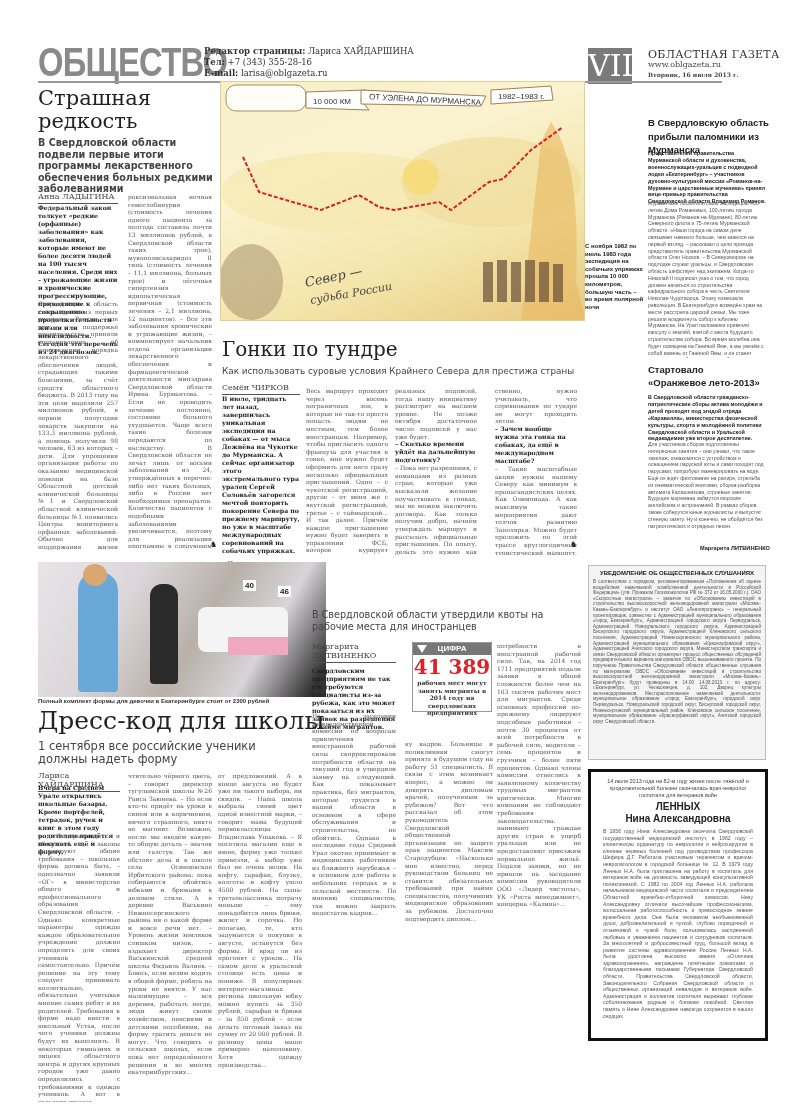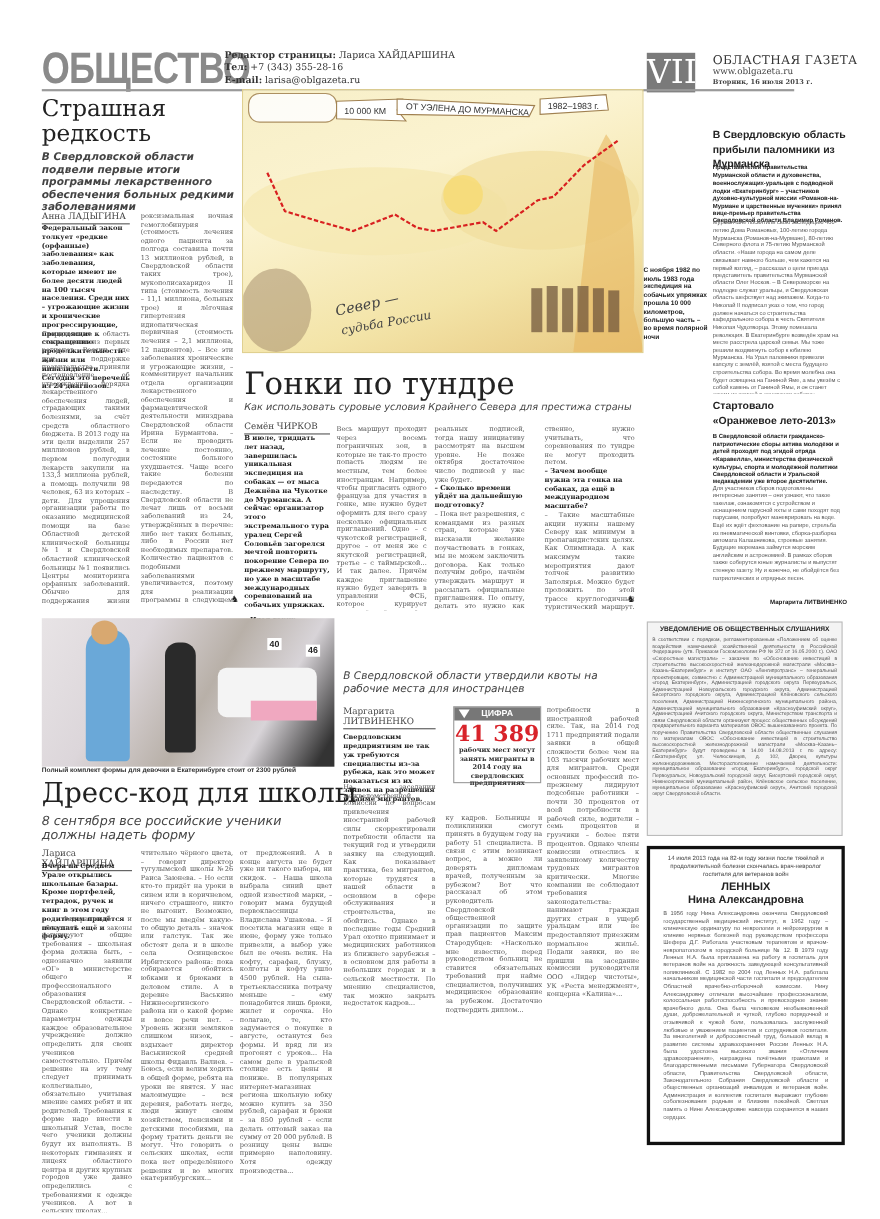--- a/index.html
+++ b/index.html
@@ -6,31 +6,31 @@
   body { width: 800px; height: 1108px; background: #fff; font-family: "DejaVu Serif", serif; color: #222; position: relative; overflow: hidden; }
   .abs { position: absolute; }
   .section-title { left: 38px; top: 40px; font-family: "Liberation Sans", sans-serif; font-weight: bold; font-size: 40px; color: #8a8a8a; letter-spacing: -1px; transform: scaleX(0.82); transform-origin: left; }
   .editor-info { left: 204px; top: 46px; font-size: 8.5px; line-height: 11px; color: #333; }
   .editor-info b { font-weight: bold; }
   .page-num { left: 588px; top: 48px; width: 44px; height: 36px; background: #7a7a7a; color: #fff; font-size: 30px; text-align: center; line-height: 36px; font-family: "DejaVu Serif", serif; }
   .paper-info { left: 648px; top: 50px; font-size: 8px; line-height: 10px; color: #444; }
   .paper-name { font-size: 11px; letter-spacing: 0.3px; color: #333; }
   .rule { left: 38px; top: 81px; width: 684px; height: 2px; background: #9a9a9a; }
   .h-big { font-family: "DejaVu Serif", serif; color: #222; font-weight: normal; }
-  .sub { font-family: "DejaVu Sans", sans-serif; color: #333; font-style: italic; }
+  .sub { font-family: "DejaVu Sans", sans-serif; color: #333; }
   .byline { font-size: 8px; color: #444; border-bottom: 1.5px solid #555; padding-bottom: 2px; }
   .lead { font-size: 6.2px; line-height: 8px; font-weight: bold; color: #222; }
   .txt { font-size: 6px; line-height: 7.6px; color: #555; text-align: justify; }
   .sans-txt { font-family: "Liberation Sans", sans-serif; font-size: 6px; line-height: 7.4px; color: #555; }
   .sans-lead { font-family: "Liberation Sans", sans-serif; font-size: 6.2px; line-height: 7.8px; font-weight: bold; color: #222; }
   .right-h { font-family: "Liberation Sans", sans-serif; font-weight: bold; color: #222; }
   .map { left: 220px; top: 81px; width: 365px; height: 240px; background: linear-gradient(160deg, #f7efc8 0%, #fbf3d0 35%, #f3e4a8 70%, #e8c880 100%); border: 1px solid #e0d090; overflow: hidden; }
   .map svg { position: absolute; left: 0; top: 0; }
   .map-caption { left: 585px; top: 243px; width: 60px; font-family: "Liberation Sans", sans-serif; font-size: 6px; line-height: 7.6px; font-weight: bold; color: #222; }
-  .photo { left: 38px; top: 562px; width: 266px; height: 135px; background: linear-gradient(120deg, #e8e4e6 0%, #dcd6da 30%, #b8b0a8 55%, #d8d4d8 75%, #333 95%); overflow: hidden; }
+  .photo { left: 38px; top: 562px; width: 288px; height: 135px; background: linear-gradient(120deg, #e8e4e6 0%, #dcd6da 30%, #b8b0a8 55%, #d8d4d8 75%, #333 95%); overflow: hidden; }
   .photo-cap { left: 38px; top: 698px; font-family: "Liberation Sans", sans-serif; font-size: 6px; font-weight: bold; color: #333; }
   .notice { left: 588px; top: 565px; width: 178px; height: 195px; border: 1px solid #bbb; background: #f4f4f4; padding: 4px; }
   .notice-title { font-family: "Liberation Sans", sans-serif; font-size: 6px; font-weight: bold; text-align: center; color: #222; margin-bottom: 3px; }
   .notice .sans-txt { font-size: 4.6px; line-height: 5.6px; }
   .obit { left: 588px; top: 769px; width: 180px; height: 272px; border: 3px solid #111; padding: 6px 12px; background: #fff; }
   .obit-intro { font-family: "Liberation Sans", sans-serif; font-size: 5.5px; line-height: 7px; color: #444; text-align: center; }
   .obit-name { font-family: "Liberation Sans", sans-serif; font-weight: bold; font-size: 10px; text-align: center; color: #222; line-height: 12px; }
   .obit .sans-txt { font-size: 5.2px; line-height: 6.6px; text-align: justify; }
   .cifra { left: 412px; top: 642px; width: 80px; height: 70px; border: 1px solid #999; background: #fff; text-align: center; }
   .cifra-head { background: #777; color: #fff; font-family: "Liberation Sans", sans-serif; font-weight: bold; font-size: 8px; height: 12px; line-height: 12px; position: relative; }
@@ -88,21 +88,21 @@
     <path d="M270 8 L330 4 L332 18 L270 22 Z" fill="#fff" stroke="#a08050"></path>
     <text x="92" y="22" font-family="Liberation Sans, sans-serif" font-size="8" fill="#333">10 000 КМ</text>
     <text x="148" y="20" font-family="Liberation Sans, sans-serif" font-size="8" fill="#333" transform="rotate(3 200 18)">ОТ УЭЛЕНА ДО МУРМАНСКА</text>
     <text x="277" y="17" font-family="Liberation Sans, sans-serif" font-size="8" fill="#333">1982–1983 г.</text>
     <text x="85" y="205" font-family="DejaVu Serif, serif" font-style="italic" font-size="13" fill="#444" transform="rotate(-12 85 205)">Север —</text>
     <text x="90" y="222" font-family="DejaVu Serif, serif" font-style="italic" font-size="11" fill="#444" transform="rotate(-10 90 222)">судьба России</text>
   </svg>
 </div>
 <div class="abs map-caption">С ноября 1982 по июль 1983 года экспедиция на собачьих упряжках прошла 10 000 километров, большую часть – во время полярной ночи</div>
 
-<div class="abs h-big" style="left:222px;top:335px;font-size:28px;line-height:28px;">Гонки по тундре</div>
+<div class="abs h-big" style="left:222px;top:335px;font-size:20px;line-height:28px;">Гонки по тундре</div>
 <div class="abs sub" style="left:222px;top:366px;font-size:8.8px;color:#444;">Как использовать суровые условия Крайнего Севера для престижа страны</div>
 <div class="abs byline" style="left:222px;top:383px;width:78px;">Семён ЧИРКОВ</div>
 <div class="abs" style="left:222px;top:395px;width:78px;">
   <div class="lead">В июле, тридцать лет назад, завершилась уникальная экспедиция на собаках — от мыса Дежнёва на Чукотке до Мурманска. А сейчас организатор этого экстремального тура уралец Сергей Соловьёв загорелся мечтой повторить покорение Севера по прежнему маршруту, но уже в масштабе международных соревнований на собачьих упряжках.</div>
   <div class="lead" style="margin-top:5px;">– Идея таких экзотических соревнований актуальна?</div>
   <div class="txt">– Уже сейчас, узнав о наших планах, принять участие в гонках выразили желание команды около сотни стран. Сейчас гонки на собачьих упряжках очень популярны во всем мире.</div>
 </div>
 <div class="abs" style="left:306px;top:387px;width:82px;height:168px;overflow:hidden;">
   <div class="txt">Весь маршрут проходит через восемь пограничных зон, в которые не так-то просто попасть людям не местным, тем более иностранцам. Например, чтобы пригласить одного француза для участия в гонке, мне нужно будет оформить для него сразу несколько официальных приглашений. Одно – с чукотской регистрацией, другое – от меня же с якутской регистрацией, третье – с таймырской... И так далее. Причём каждое приглашение нужно будет заверить в управлении ФСБ, которое курирует определённый район Крайнего Севера.</div>
 
@@ -149,21 +149,21 @@
   <div style="position:absolute;left:45px;top:2px;width:24px;height:22px;border-radius:50%;background:#d8a870;"></div>
   <div style="position:absolute;left:112px;top:22px;width:28px;height:100px;border-radius:12px 12px 4px 4px;background:#2a2a2a;"></div>
   <div style="position:absolute;left:160px;top:45px;width:90px;height:45px;background:#f4f4f4;border-radius:8px;"></div>
   <div style="position:absolute;left:190px;top:75px;width:60px;height:18px;background:#f0a8c0;"></div>
   <div style="position:absolute;left:205px;top:18px;font:bold 8px 'Liberation Sans',sans-serif;background:#fff;padding:1px 2px;">40</div>
   <div style="position:absolute;left:240px;top:24px;font:bold 8px 'Liberation Sans',sans-serif;background:#fff;padding:1px 2px;">46</div>
 </div>
 <div class="abs photo-cap">Полный комплект формы для девочки в Екатеринбурге стоит от 2300 рублей</div>
 
 <div class="abs h-big" style="left:38px;top:706px;font-size:25px;line-height:30px;">Дресс-код для школы</div>
-<div class="abs sub" style="left:38px;top:740px;width:270px;font-size:11.5px;line-height:13px;color:#444;">8 сентября все российские ученики должны надеть форму</div>
+<div class="abs sub" style="left:38px;top:740px;width:270px;font-size:11.5px;line-height:13px;color:#444;">1 сентября все российские ученики должны надеть форму</div>
 <div class="abs byline" style="left:38px;top:771px;width:82px;">Лариса ХАЙДАРШИНА</div>
 <div class="abs lead" style="left:38px;top:784px;width:82px;">Вчера на Среднем Урале открылись школьные базары. Кроме портфелей, тетрадок, ручек и книг в этом году родителям придётся покупать ещё и форму.</div>
 <div class="abs txt" style="left:38px;top:832px;width:82px;height:270px;overflow:hidden;">– Федеральный и областной законы регулируют общие требования – школьная форма должна быть, – однозначно заявили «ОГ» в министерстве общего и профессионального образования Свердловской области. – Однако конкретные параметры одежды каждое образовательное учреждение должно определить для своих учеников самостоятельно. Причём решение на эту тему следует принимать коллегиально, обязательно учитывая мнение самих ребят и их родителей. Требования к форме надо внести в школьный Устав, после чего ученики должны будут их выполнять. В некоторых гимназиях и лицеях областного центра и других крупных городов уже давно определились с требованиями к одежде учеников. А вот в сельских школах...</div>
 <div class="abs txt" style="left:128px;top:772px;width:84px;height:330px;overflow:hidden;">чтительно чёрного цвета, – говорит директор тугулымской школы №26 Раиса Заюнева. – Но если кто-то придёт на уроки в синем или в коричневом, ничего страшного, никто не выгонит. Возможно, после мы введём какую-то общую деталь – значок или галстук. Так же обстоят дела и в школе села Осинцевское Ирбитского района: пока собираются обойтись юбками и брюками в деловом стиле. А в деревне Васькино Нижнесергинского района ни о какой форме и вовсе речи нет. – Уровень жизни земляков слишком низок, – вздыхает директор Васькинской средней школы Фидаиль Валиев. – Боюсь, если велим ходить в общей форме, ребята на уроки не явятся. У нас малоимущие – вся деревня, работать негде, люди живут своим хозяйством, пенсиями и детскими пособиями, на форму тратить деньги не могут. Что говорить о сельских школах, если пока нет определённого решения и во многих екатеринбургских...</div>
 <div class="abs txt" style="left:218px;top:772px;width:84px;height:330px;overflow:hidden;">от предложений. А в конце августа не будет уже ни такого выбора, ни скидок. – Наша школа выбрала синий цвет одной известной марки, – говорит мама будущей первоклассницы Владислава Ушакова. – Я посетила магазин еще в июне, форму уже только привезли, а выбор уже был не очень велик. На кофту, сарафан, блузку, колготы и кофту ушло 4500 рублей. На сына-третьеклассника потрачу меньше – ему понадобится лишь брюки, жилет и сорочка. Но полагаю, те, кто задумается о покупке в августе, останутся без формы. И вряд ли из прогонят с уроков... На самом деле в уральской столице есть цены и пониже. В популярных интернет-магазинах региона школьную юбку можно купить за 350 рублей, сарафан и брюки – за 850 рублей – если делать оптовый заказ на сумму от 20 000 рублей. В розницу цены выше примерно наполовину. Хотя одежду производства...</div>
 
 <div class="abs h-big" style="left:312px;top:557px;font-size:22px;line-height:25px;">
 </div>
 <div class="abs sub" style="left:312px;top:609px;width:270px;font-size:9.6px;line-height:11.5px;color:#444;">В Свердловской области утвердили квоты на рабочие места для иностранцев</div>
 <div class="abs byline" style="left:312px;top:642px;width:84px;line-height:9px;">

